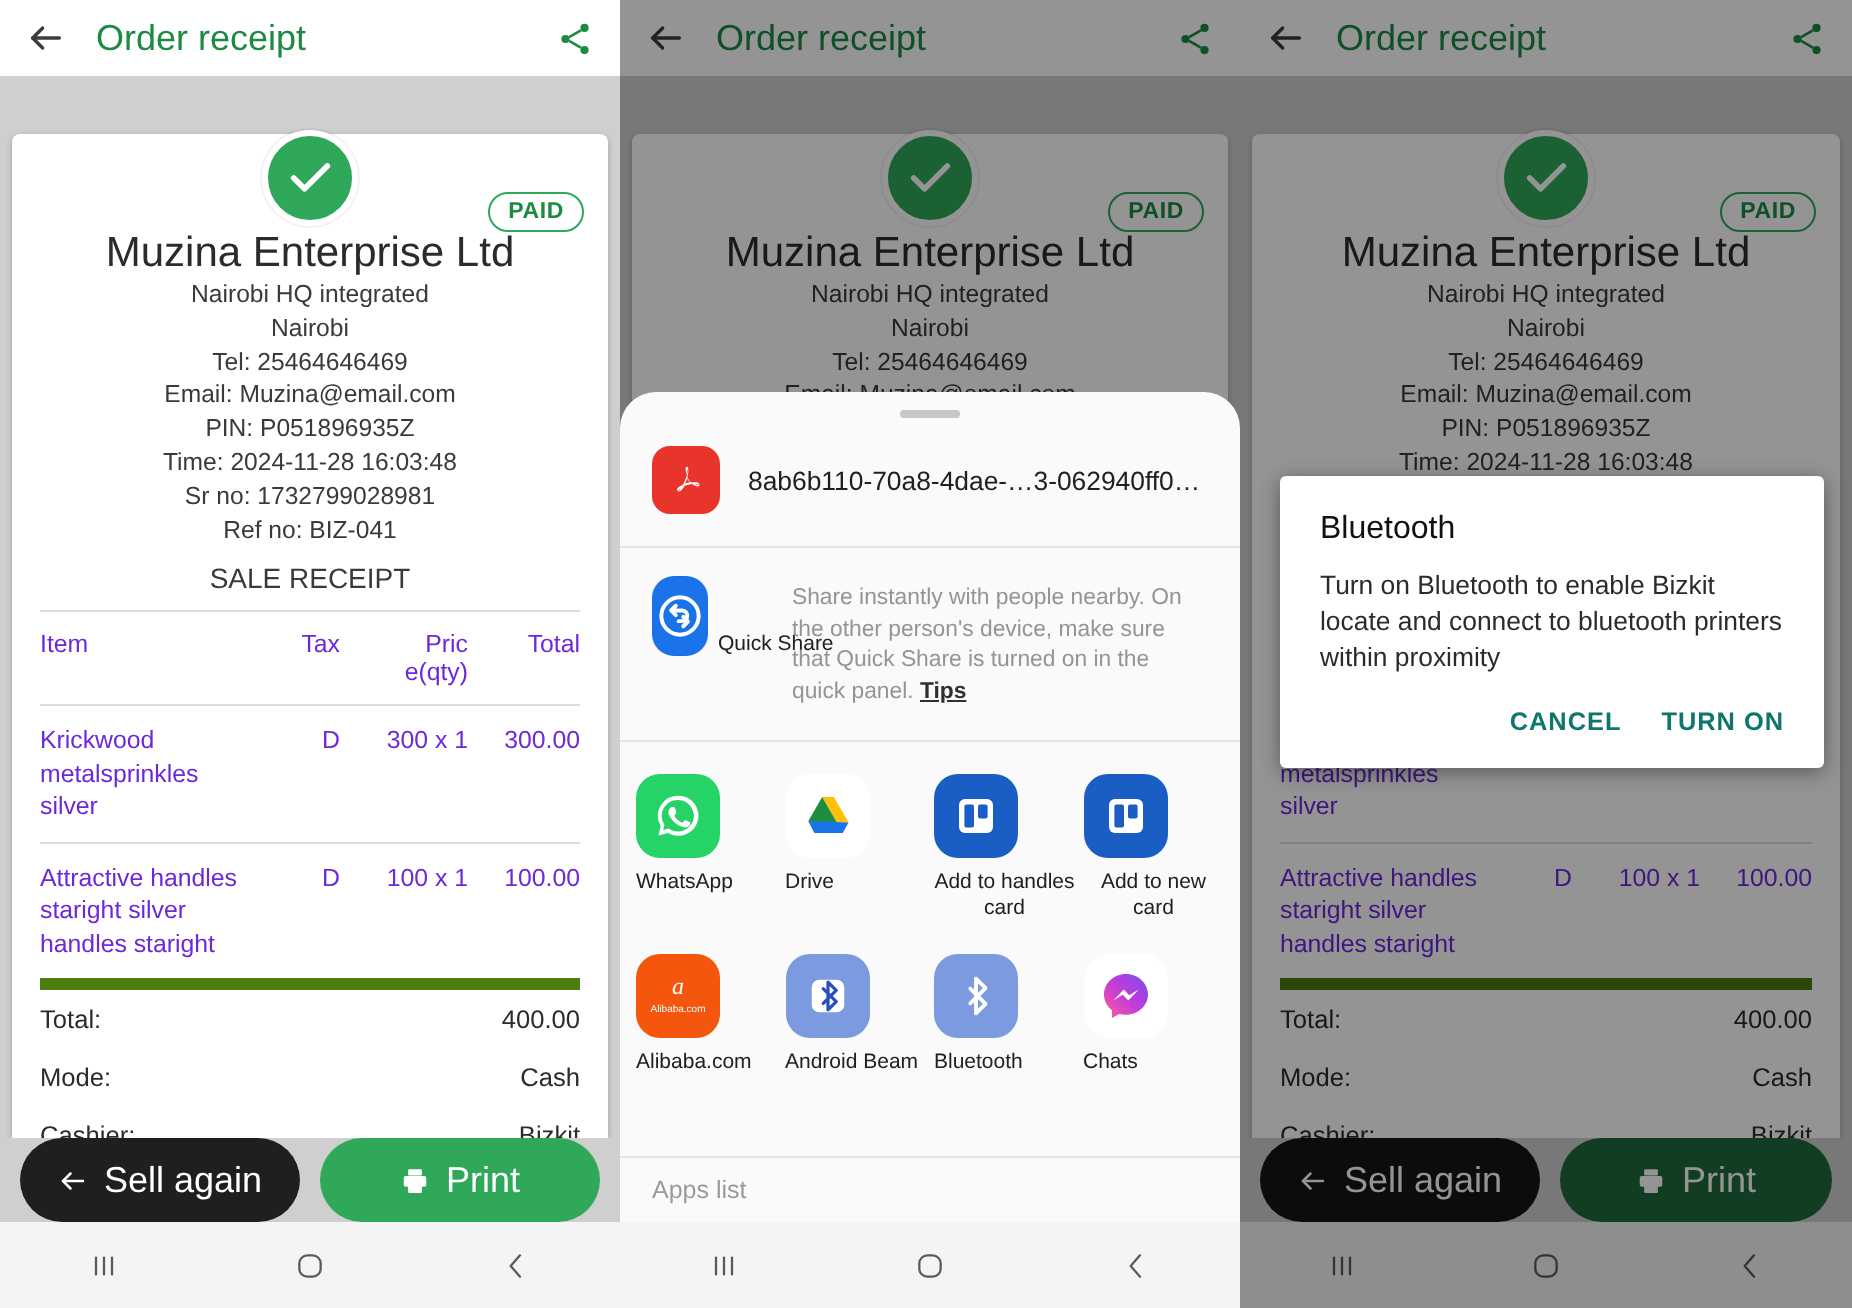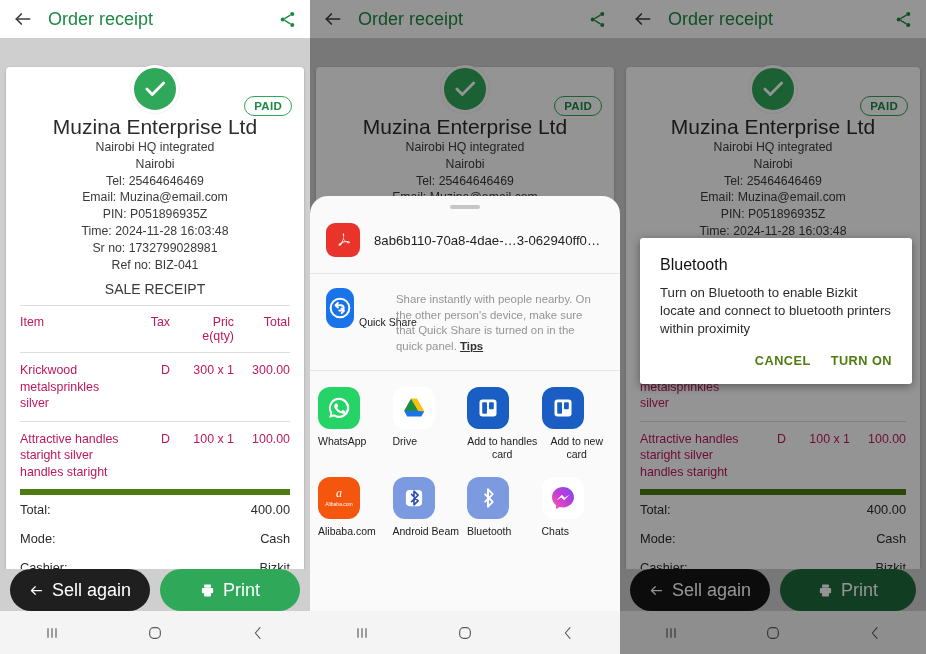--- a/index.html
+++ b/index.html
@@ -109,21 +109,21 @@
   }
   hr.sep{
     border:none;
     border-top:1px solid #dcdcdc;
     margin:0;
   }
   table.items{
     width:100%;
     border-collapse:collapse;
     font-size:12.4px;
-    color:#be185d;
+    color:#6d28d9;
   }
   table.items th{
     font-weight:400;
     padding:9px 0;
     vertical-align:top;
     text-align:right;
   }
   table.items th.c-item{ text-align:left; }
   table.items td{
     padding:9px 0;
@@ -296,21 +296,21 @@
   }
   .dialog p{
     font-size:13.2px;color:#2b2b2b;line-height:18px;
   }
   .dialog .dbtns{
     display:flex;justify-content:flex-end;gap:20px;
     margin-top:16px;
     padding-bottom:6px;
   }
   .dialog .dbtn{
-    font-size:12.7px;font-weight:bold;color:#4d7c0f;
+    font-size:12.7px;font-weight:bold;color:#0f766e;
     letter-spacing:.5px;
   }
   .greenbtn-dim{ background:#1e6b3b !important; }
   .darkbtn-dim{ background:#151515 !important; }
 </style>
 </head>
 <body>
 
 <div class="panel p1">
   <div class="appbar">
@@ -586,20 +586,21 @@
                 </linearGradient>
               </defs>
             <path d="M12 3.2C7.1 3.2 3.2 6.9 3.2 11.4c0 2.5 1.2 4.8 3.2 6.3v3.1l2.9-1.6c.8.2 1.7.3 2.7.3 4.9 0 8.8-3.7 8.8-8.1S16.9 3.2 12 3.2z" fill="url(#mg)"></path>
             <polygon points="6.9,13.8 11.1,9.4 13.3,11.7 17.1,9.4 12.9,13.8 10.7,11.5" fill="#ffffff"></polygon>
           </svg>
         </span>
         <span class="al">Chats</span>
       </div>
 
     </div>
+    <div class="apps-list">Apps list</div>
   </div>
 
   <div class="navbar">
     <span class="nb">
         <svg width="16" height="16" viewBox="0 0 24 24" stroke="#5a5a5a" stroke-width="1.7">
           <line x1="6" y1="5" x2="6" y2="19"></line>
           <line x1="12" y1="5" x2="12" y2="19"></line>
           <line x1="18" y1="5" x2="18" y2="19"></line>
         </svg>
       </span>

